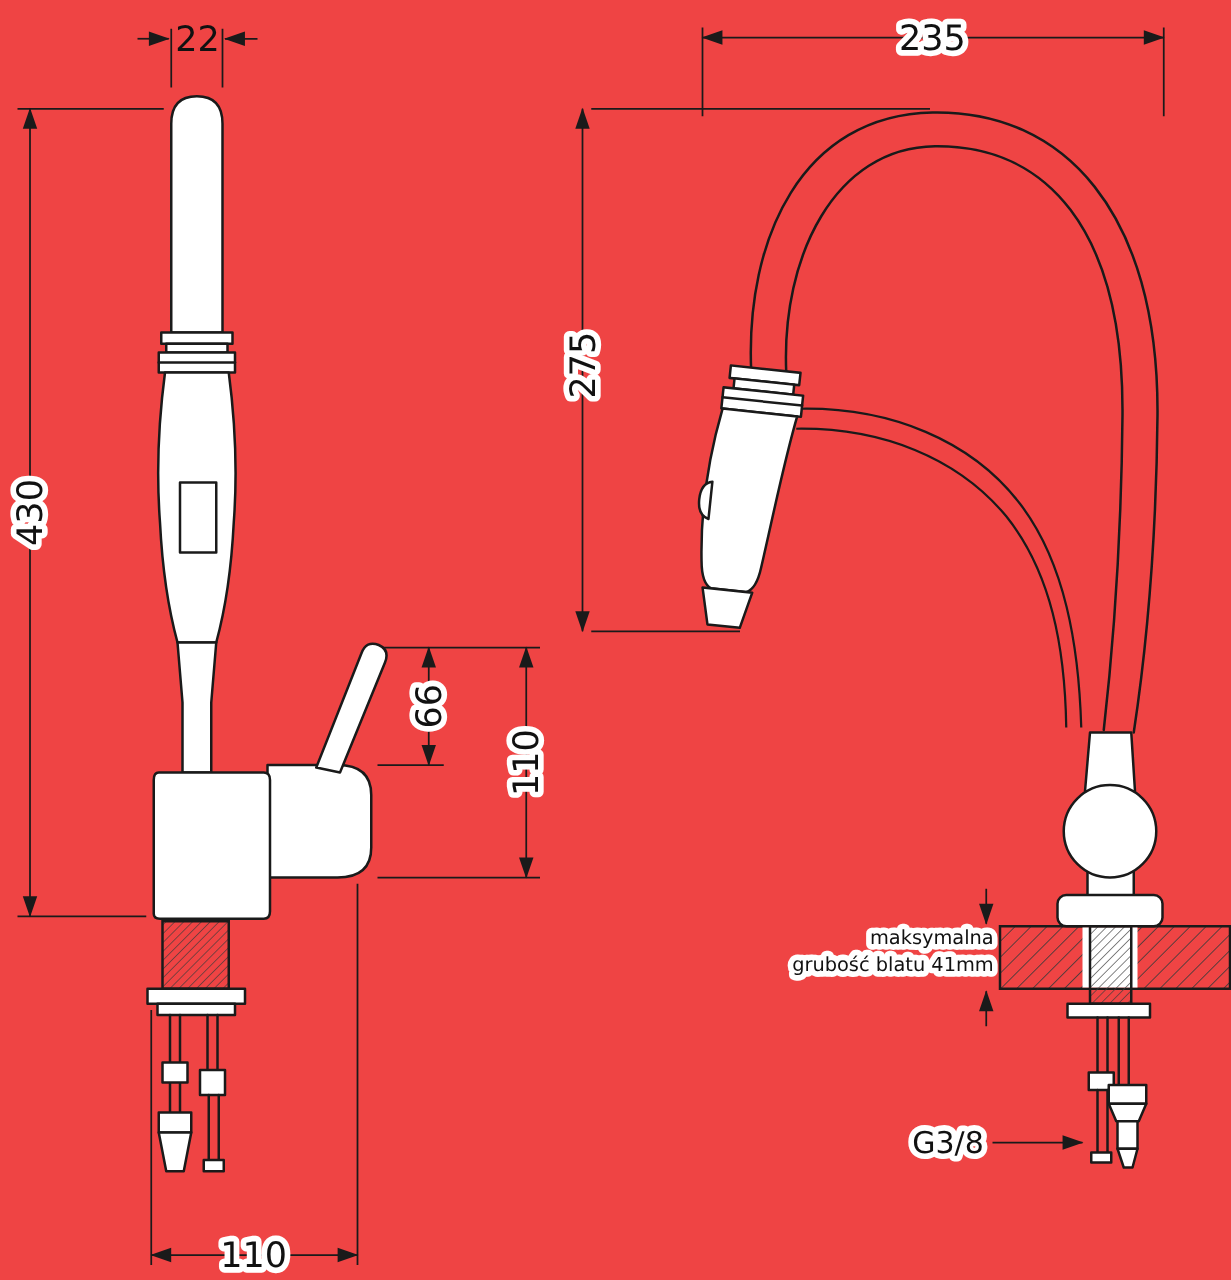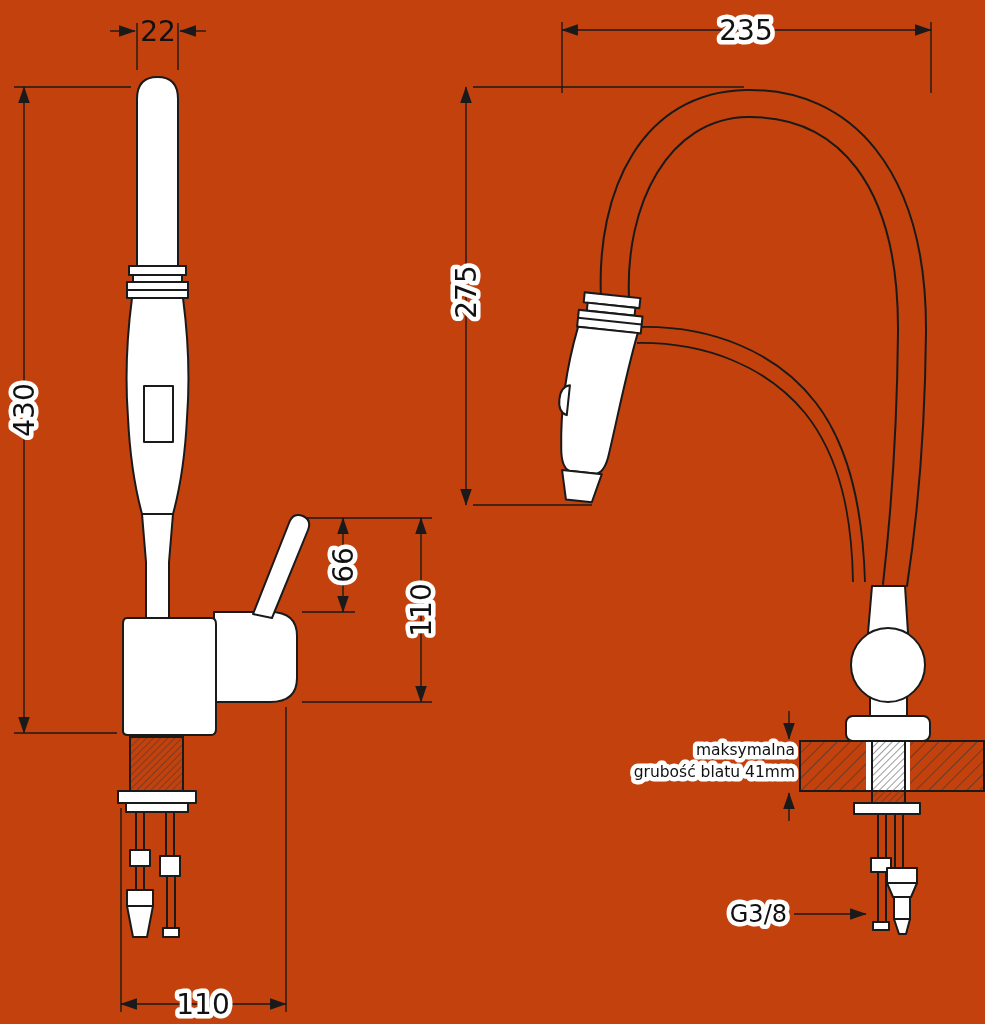--- a/index.html
+++ b/index.html
@@ -1,16 +1,16 @@
 <!DOCTYPE html>
 <html><head>
 <meta charset="utf-8">
 <style>
   html,body{margin:0;padding:0;background:#fff;}
-  .stage{width:985px;height:1024px;background:#c2410c;position:relative;overflow:hidden;
+  .stage{width:985px;height:1024px;background:#ef4444;position:relative;overflow:hidden;
          font-family:"DejaVu Sans", sans-serif;}
   svg{display:block;}
   .s  {stroke:#1a1a1a;stroke-width:2;fill:none;stroke-linejoin:round;stroke-linecap:round;}
   .sf {stroke:#1a1a1a;stroke-width:2;fill:#ffffff;stroke-linejoin:round;}
   .dim{stroke:#1a1a1a;stroke-width:1.4;fill:none;}
   .thin{stroke:#1a1a1a;stroke-width:1.8;fill:none;}
   .dt {font:28px "DejaVu Sans", sans-serif;fill:#111;}
   .nt {font:15.5px "DejaVu Sans", sans-serif;fill:#111;}
   .gt {font:24px "DejaVu Sans", sans-serif;fill:#111;}
   .halo{paint-order:stroke;stroke:#ffffff;stroke-width:9;stroke-linejoin:round;}

